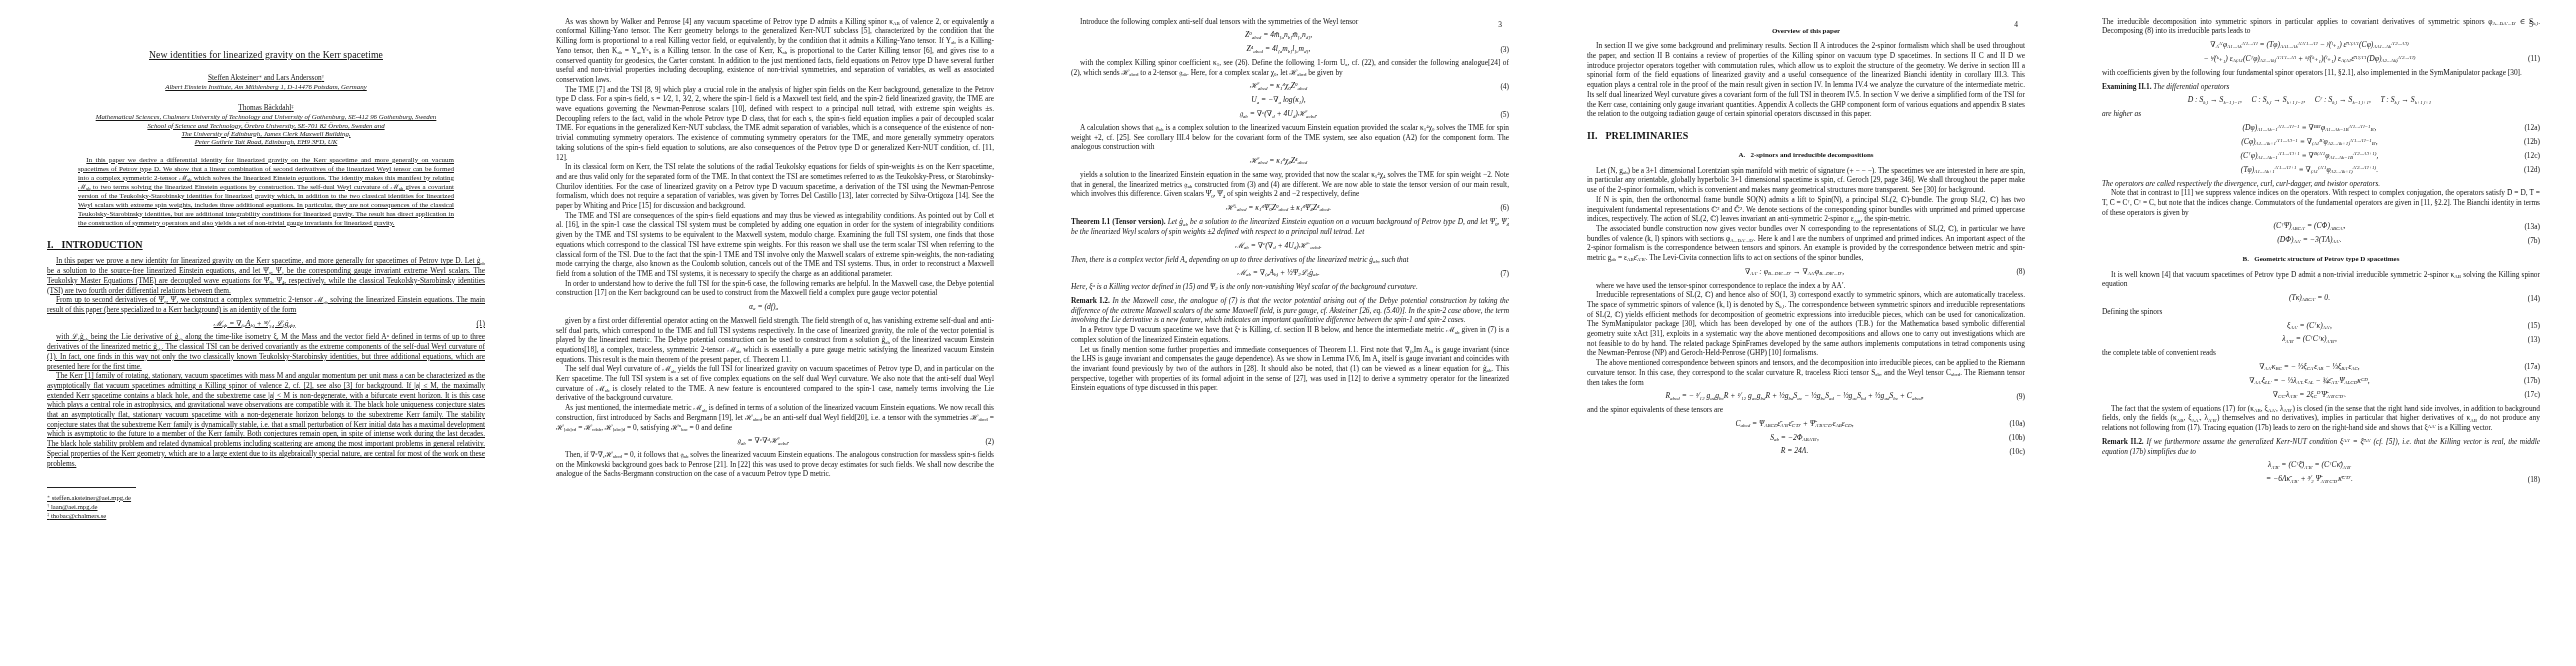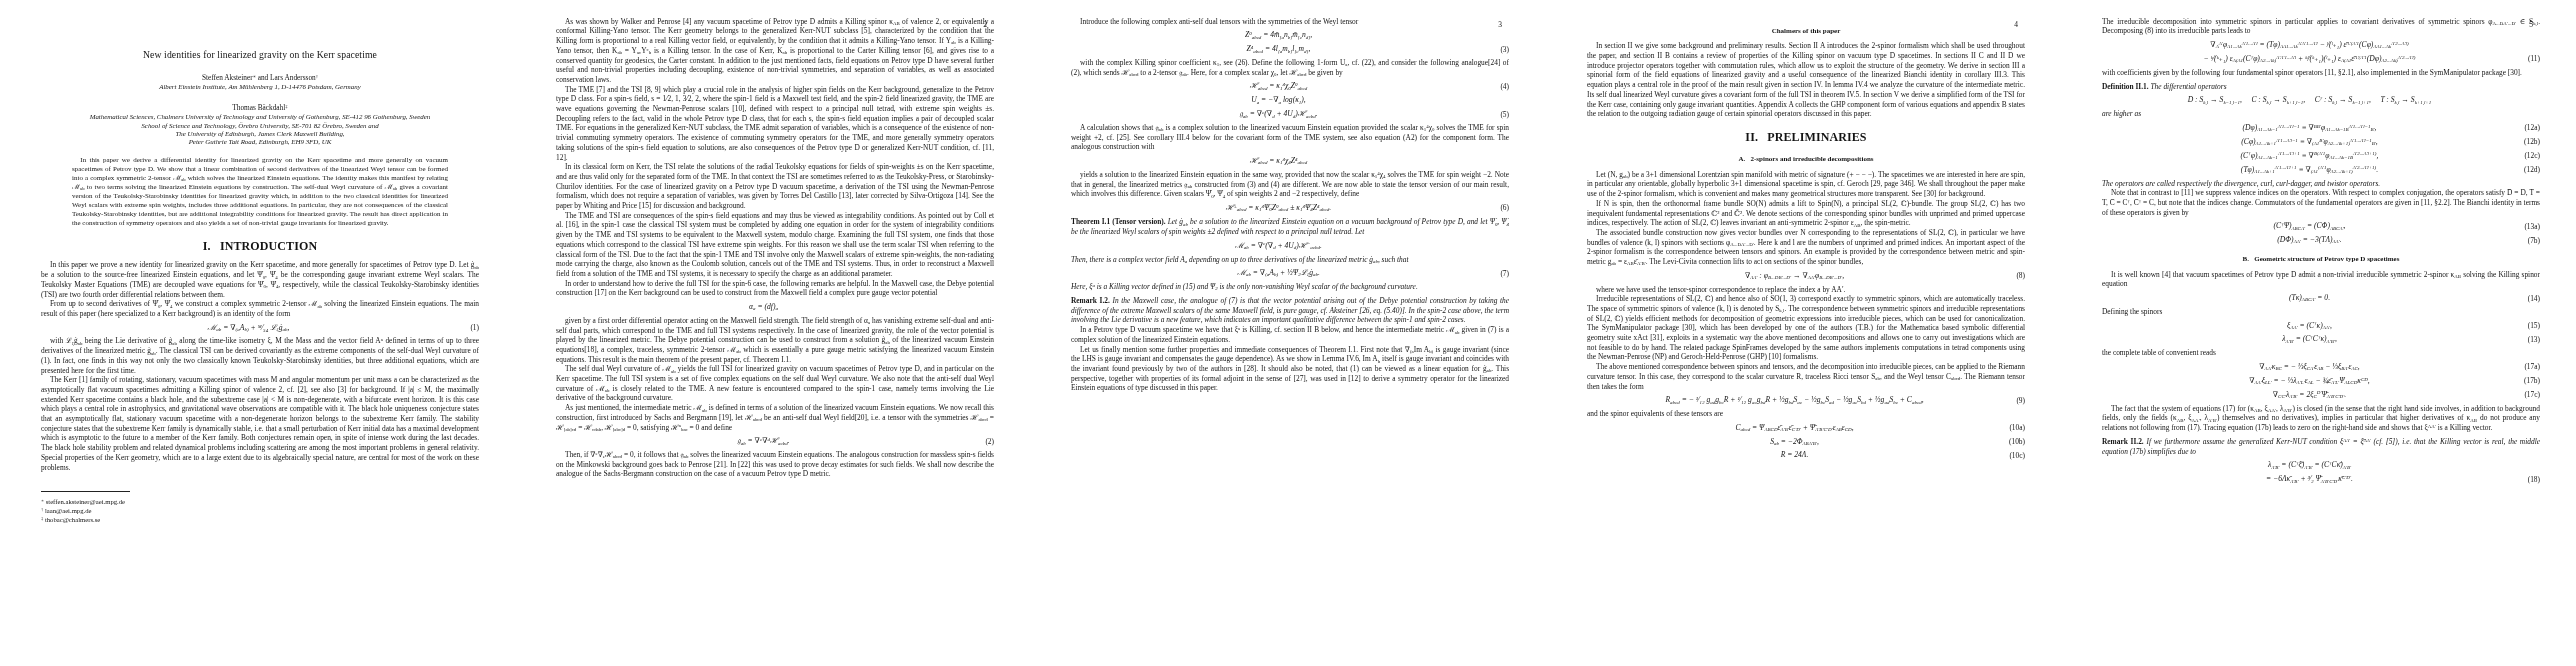--- a/index.html
+++ b/index.html
@@ -9,21 +9,21 @@
     -webkit-font-smoothing:antialiased;
   }
   #pages{position:absolute;inset:0;}
   .page{position:absolute;top:0;width:515px;height:667px;background:#fff;overflow:hidden;}
   .content{padding:16.7px 36px 0 41px;}
   .pagenum{position:absolute;top:20px;right:43px;font-size:7.5px;}
   .title{text-align:center;font-size:9.7px;margin:32px 5.6px 0 5.6px;letter-spacing:0.1px;}
   .authorline{text-align:center;font-size:7.3px;margin-top:13.3px;}
   .affil{text-align:center;font-style:italic;font-size:6.9px;margin-top:1.1px;}
   .abstract{margin:11px 31px 3.3px 31px;font-size:7px;line-height:9px;text-align:justify;text-indent:8.3px;}
-  .sec{text-align:center;font-weight:bold;font-size:12px;margin:11px 0 6.7px 0;letter-spacing:0.1px;}
+  .sec{font-weight:bold;font-size:10px;margin:11px 0 6.7px 0;letter-spacing:0.1px;}
   .subsec{text-align:center;font-weight:bold;font-size:7px;margin:10px 0 6.7px 0;}
   .para{margin:0;font-size:7.4px;line-height:9.7px;text-align:justify;text-indent:9px;}
   .noind{text-indent:0;}
   .it{font-style:italic;}
   .eqrow{display:flex;align-items:center;margin:3.9px 0;}
   .eqbody{flex:1;text-align:center;font-style:italic;font-size:7.6px;line-height:10px;}
   .eqnum{min-width:23px;text-align:right;font-style:normal;font-size:7.4px;}
   .thmpara{margin-top:4.4px;}
   .thmlead{font-weight:bold;}
   sub,sup{font-size:66%;line-height:0;position:relative;vertical-align:baseline;}
@@ -36,21 +36,21 @@
     position:absolute;left:3.3px;top:551px;transform:rotate(-90deg);transform-origin:left top;
     font-size:15px;color:#8a8a8a;white-space:nowrap;letter-spacing:0.3px;
     font-family:"Liberation Serif","DejaVu Serif",serif;
   }
 </style>
 </head>
 <body>
 
 <div id="pages">
   <span class="wm fmt">arXiv:1601.06084v3&nbsp; [gr-qc]&nbsp; 25 Feb 2019</span>
-<div class="page" style="left: 0px;">
+<div class="page" style="left: 6px; text-decoration: underline;">
       <div class="content">
         <div class="title fmt">New identities for linearized gravity on the Kerr spacetime</div>
         <div class="authorline fmt">Steffen Aksteiner<sup>∗</sup> and Lars Andersson<sup>†</sup></div>
         <div class="affil fmt">Albert Einstein Institute, Am Mühlenberg 1, D-14476 Potsdam, Germany</div>
         <div class="authorline fmt">Thomas Bäckdahl<sup>‡</sup></div>
         <div class="affil fmt">Mathematical Sciences, Chalmers University of Technology and University of Gothenburg, SE-412 96 Gothenburg, Sweden</div>
         <div class="affil fmt">School of Science and Technology, Örebro University, SE-701 82 Örebro, Sweden and</div>
         <div class="affil fmt">The University of Edinburgh, James Clerk Maxwell Building,</div>
         <div class="affil fmt">Peter Guthrie Tait Road, Edinburgh, EH9 3FD, UK</div>
         <div class="abstract fmt">In this paper we derive a differential identity for linearized gravity on the Kerr spacetime and more generally on vacuum spacetimes of Petrov type D. We show that a linear combination of second derivatives of the linearized Weyl tensor can be formed into a complex symmetric 2-tensor ℳ<sub>ab</sub> which solves the linearized Einstein equations. The identity makes this manifest by relating ℳ<sub>ab</sub> to two terms solving the linearized Einstein equations by construction. The self-dual Weyl curvature of ℳ<sub>ab</sub> gives a covariant version of the Teukolsky-Starobinsky identities for linearized gravity which, in addition to the two classical identities for linearized Weyl scalars with extreme spin weights, includes three additional equations. In particular, they are not consequences of the classical Teukolsky-Starobinsky identities, but are additional integrability conditions for linearized gravity. The result has direct application in the construction of symmetry operators and also yields a set of non-trivial gauge invariants for linearized gravity.</div>
@@ -140,21 +140,21 @@
         </div>
         <p class="para noind it fmt">Here, ξ<sup>a</sup> is a Killing vector defined in (15) and Ψ<sub>2</sub> is the only non-vanishing Weyl scalar of the background curvature.</p>
         <p class="para noind thmpara"><span class="thmlead fmt">Remark I.2.</span> <span class="it fmt">In the Maxwell case, the analogue of (7) is that the vector potential arising out of the Debye potential construction by taking the difference of the extreme Maxwell scalars of the same Maxwell field, is pure gauge, cf. Aksteiner [26, eq. (5.40)]. In the spin-2 case above, the term involving the Lie derivative is a new feature, which indicates an important qualitative difference between the spin-1 and spin-2 cases.</span></p>
         <p class="para fmt">In a Petrov type D vacuum spacetime we have that ξ<sup>a</sup> is Killing, cf. section II B below, and hence the intermediate metric ℳ<sub>ab</sub> given in (7) is a complex solution of the linearized Einstein equations.</p>
         <p class="para fmt">Let us finally mention some further properties and immediate consequences of Theorem I.1. First note that ∇<sub>(a</sub>Im A<sub>b)</sub> is gauge invariant (since the LHS is gauge invariant and compensates the gauge dependence). As we show in Lemma IV.6, Im A<sub>b</sub> itself is gauge invariant and coincides with the invariant found previously by two of the authors in [28]. It should also be noted, that (1) can be viewed as a linear equation for ġ<sub>ab</sub>. This perspective, together with properties of its formal adjoint in the sense of [27], was used in [12] to derive a symmetry operator for the linearized Einstein equations of type discussed in this paper.</p>
       </div>
     </div>
     <div class="page" style="left: 1546px;">
       <div class="pagenum fmt">4</div>
       <div class="content">
-        <div class="subsec fmt">Chalmers of this paper</div>
+        <div class="subsec fmt">Overview of this paper</div>
         <p class="para fmt">In section II we give some background and preliminary results. Section II A introduces the 2-spinor formalism which shall be used throughout the paper, and section II B contains a review of properties of the Killing spinor on vacuum type D spacetimes. In sections II C and II D we introduce projector operators together with commutation rules, which allow us to exploit the structure of the geometry. We derive in section III a spinorial form of the field equations of linearized gravity and a useful consequence of the linearized Bianchi identity in corollary III.3. This equation plays a central role in the proof of the main result given in section IV. In lemma IV.4 we analyze the curvature of the intermediate metric. Its self dual linearized Weyl curvature gives a covariant form of the full TSI in theorem IV.5. In section V we derive a simplified form of the TSI for the Kerr case, containing only gauge invariant quantities. Appendix A collects the GHP component form of various equations and appendix B states the relation to the outgoing radiation gauge of certain spinorial operators discussed in this paper.</p>
         <div class="sec fmt">II.&nbsp;&nbsp; PRELIMINARIES</div>
         <div class="subsec fmt">A.&nbsp;&nbsp; 2-spinors and irreducible decompositions</div>
         <p class="para fmt">Let (N, g<sub>ab</sub>) be a 3+1 dimensional Lorentzian spin manifold with metric of signature (+ − − −). The spacetimes we are interested in here are spin, in particular any orientable, globally hyperbolic 3+1 dimensional spacetime is spin, cf. Geroch [29, page 346]. We shall throughout the paper make use of the 2-spinor formalism, which is convenient and makes many geometrical structures more transparent. See [30] for background.</p>
         <p class="para fmt">If N is spin, then the orthonormal frame bundle SO(N) admits a lift to Spin(N), a principal SL(2, ℂ)-bundle. The group SL(2, ℂ) has two inequivalent fundamental representations ℂ² and ℂ̄². We denote sections of the corresponding spinor bundles with unprimed and primed uppercase indices, respectively. The action of SL(2, ℂ) leaves invariant an anti-symmetric 2-spinor ε<sub>AB</sub>, the spin-metric.</p>
         <p class="para fmt">The associated bundle construction now gives vector bundles over N corresponding to the representations of SL(2, ℂ), in particular we have bundles of valence (k, l) spinors with sections φ<sub>A...DA′...D′</sub>. Here k and l are the numbers of unprimed and primed indices. An important aspect of the 2-spinor formalism is the correspondence between tensors and spinors. An example is provided by the correspondence between metric and spin-metric g<sub>ab</sub> = ε<sub>AB</sub>ε̄<sub>A′B′</sub>. The Levi-Civita connection lifts to act on sections of the spinor bundles,</p>
         <div class="eqrow">
           <div class="eqbody fmt">∇<sub>AA′</sub> : φ<sub>B...DB′...D′</sub> → ∇<sub>AA′</sub>φ<sub>B...DB′...D′</sub>,</div>
           <div class="eqnum fmt">(8)</div>
         </div>
@@ -186,21 +186,21 @@
         <p class="para noind fmt">The irreducible decomposition into symmetric spinors in particular applies to covariant derivatives of symmetric spinors φ<sub>A...DA′...D′</sub> ∈ S<sub>k,l</sub>. Decomposing (8) into its irreducible parts leads to</p>
         <div class="eqrow">
           <div class="eqbody fmt">∇<sub>A</sub><sup>A′</sup>φ<sub>A1...Ak</sub><sup>A′1...A′l</sup> = (Tφ)<sub>AA1...Ak</sub><sup>A′A′1...A′l</sup> − ˡ⁄(ˡ₊₁) ε̄<sup>A′(A′1</sup>(Cφ)<sub>AA1...Ak</sub><sup>A′2...A′l)</sup></div>
           <div class="eqnum fmt"></div>
         </div>
         <div class="eqrow">
           <div class="eqbody fmt">− ᵏ⁄(ᵏ₊₁) ε<sub>A(A1</sub>(C<sup>†</sup>φ)<sub>A2...Ak)</sub><sup>A′A′1...A′l</sup> + ᵏˡ⁄(ᵏ₊₁)(ˡ₊₁) ε<sub>A(A1</sub>ε̄<sup>A′(A′1</sup>(Dφ)<sub>A2...Ak)</sub><sup>A′2...A′l)</sup></div>
           <div class="eqnum fmt">(11)</div>
         </div>
         <p class="para noind fmt">with coefficients given by the following four fundamental spinor operators [11, §2.1], also implemented in the SymManipulator package [30].</p>
-        <p class="para noind thmpara"><span class="thmlead fmt">Definition II.1.</span> <span class="it fmt">The differential operators</span></p>
+        <p class="para noind thmpara"><span class="thmlead fmt">Examining II.1.</span> <span class="it fmt">The differential operators</span></p>
         <div class="eqrow">
           <div class="eqbody fmt">D : S<sub>k,l</sub> → S<sub>k−1,l−1</sub>,  C : S<sub>k,l</sub> → S<sub>k+1,l−1</sub>,  C<sup>†</sup> : S<sub>k,l</sub> → S<sub>k−1,l+1</sub>,  T : S<sub>k,l</sub> → S<sub>k+1,l+1</sub></div>
           <div class="eqnum fmt"></div>
         </div>
         <p class="para noind it fmt">are higher as</p>
         <div class="eqrow">
           <div class="eqbody fmt">(Dφ)<sub>A1...Ak−1</sub><sup>A′1...A′l−1</sup> ≡ ∇<sup>BB′</sup>φ<sub>A1...Ak−1B</sub><sup>A′1...A′l−1</sup><sub>B′</sub>,</div>
           <div class="eqnum fmt">(12a)</div>
         </div>
         <div class="eqrow">

